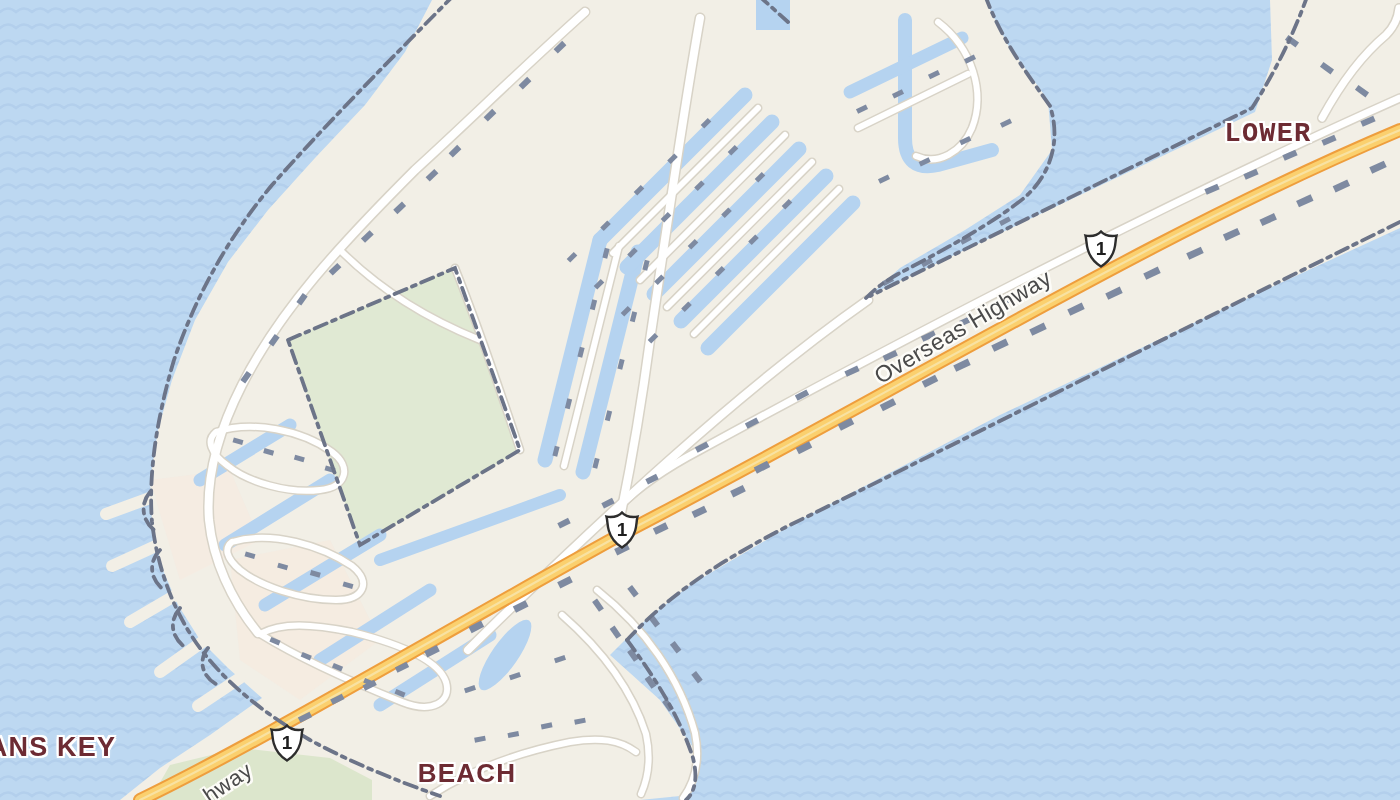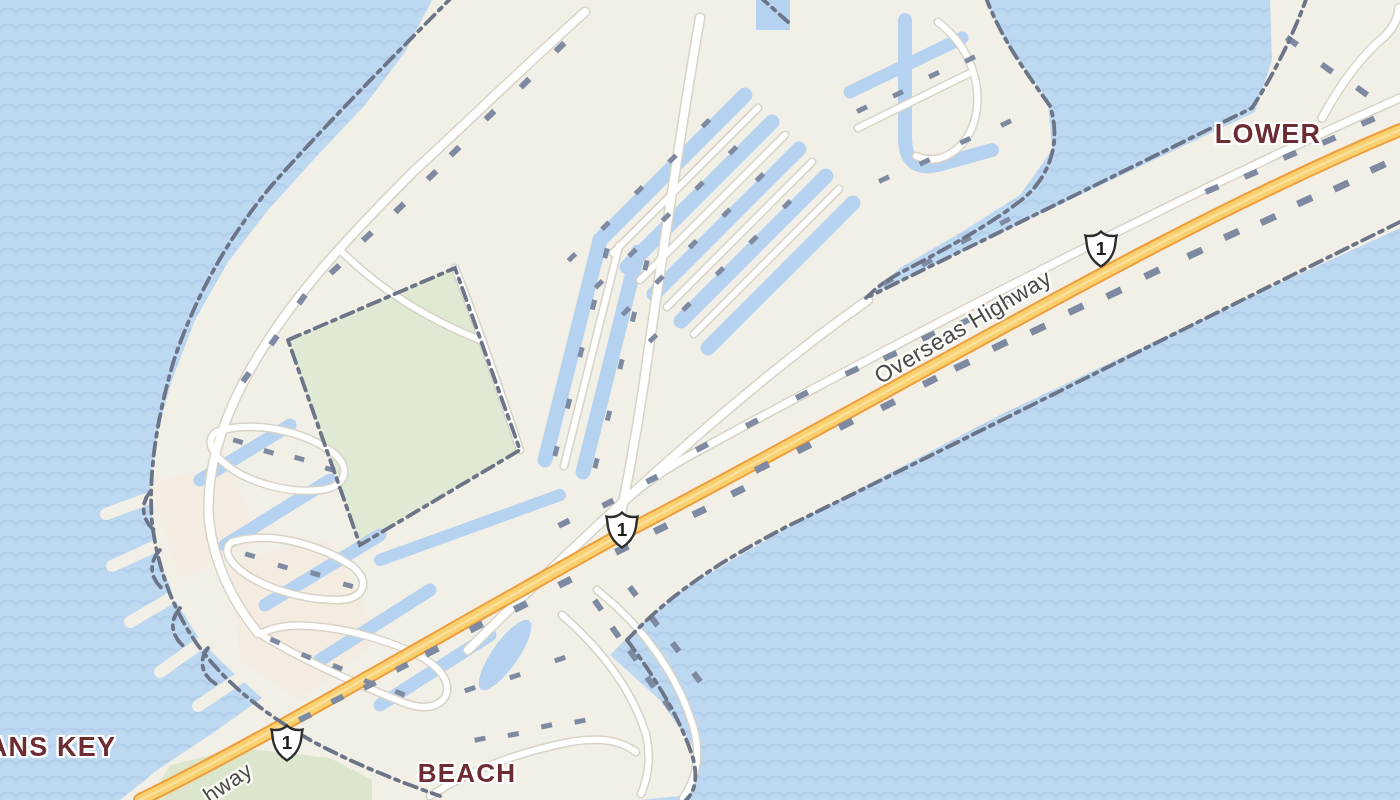--- a/index.html
+++ b/index.html
@@ -277,21 +277,21 @@
       <path d="M985,-5 C1002,42 1032,80 1050,106 C1060,136 1054,172 1024,198 C992,224 940,252 898,274 C882,283 874,290 866,298"></path>
       <path d="M758,-5 L788,22"></path>
       <path d="M1308,-6 C1294,34 1274,74 1252,108 L870,296"></path>
       <path d="M1400,222 C1180,330 980,432 790,525 C722,560 672,592 627,640"></path>
       <path d="M627,640 C657,680 681,720 693,758 C698,778 695,792 686,800"></path>
       <path d="M288,340 L455,268 L520,450 L360,545 Z"></path>
       <path d="M150,492 C140,504 142,520 154,530 M160,550 C148,562 150,580 164,590 M180,608 C168,622 172,638 186,648 M208,648 C198,660 202,676 216,684"></path>
     </g>
   </svg>
 
-  <div class="overlay place" style="left:1268px;top:134px;">
+  <div class="overlay place" style="left:1268px;top:134px;font-family:Liberation Mono, monospace;">
     <div>LOWER</div>
   </div>
 
   <div class="overlay place small" style="left:467px;top:773px;">
     <div>BEACH</div>
   </div>
 
   <div class="overlay place" style="left:52px;top:747px;">ANS KEY</div>
 
   <div class="overlay roadlbl" style="left:963px;top:327px;transform:translate(-50%,-50%) rotate(-30.5deg);">Overseas Highway</div>

